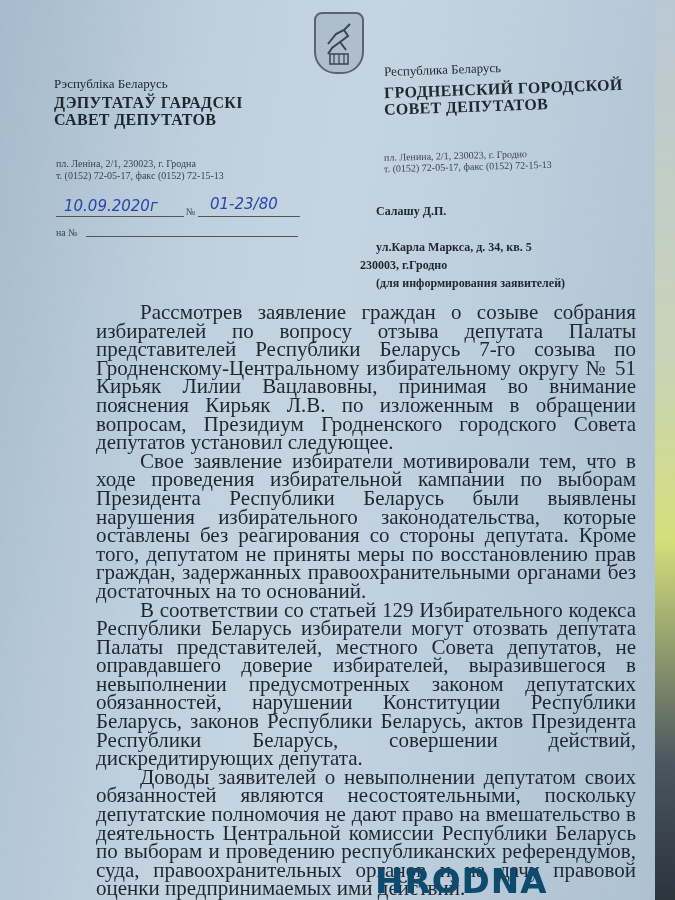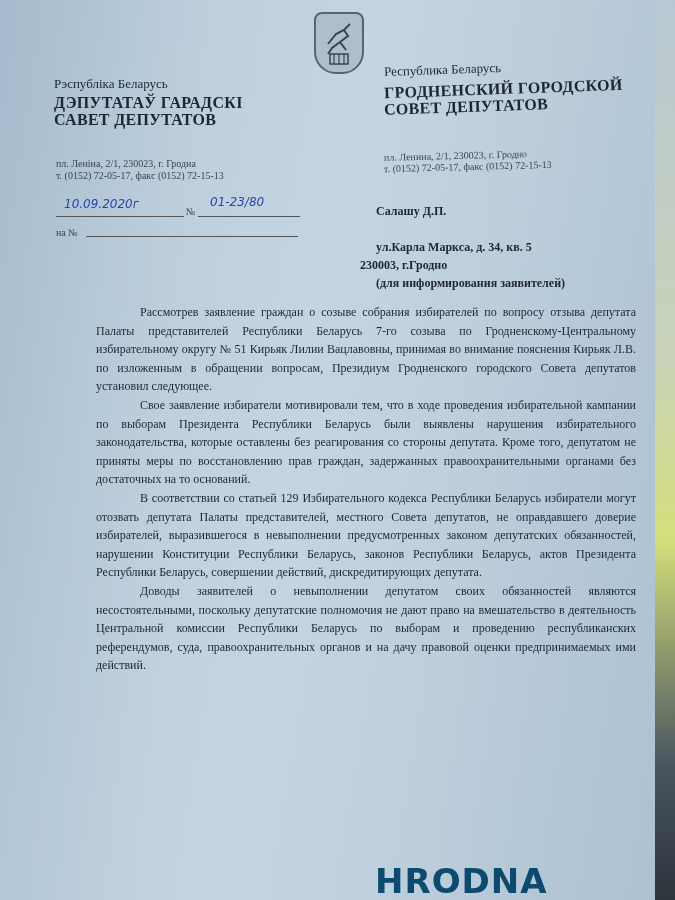--- a/index.html
+++ b/index.html
@@ -20,26 +20,26 @@
   .crest {
     position: absolute; left: 314px; top: 12px; width: 46px; height: 58px;
     border: 2px solid #5a6470; border-radius: 8px 8px 22px 22px;
     background: #aebecd;
   }
   .crest svg { width: 100%; height: 100%; }
   .blk { position: absolute; }
   .small { font-size: 10px; color: #3a444f; line-height: 12px; }
   .reg { font-size: 13px; }
   .bold { font-size: 16px; font-weight: bold; letter-spacing: 0.3px; line-height: 18px; }
-  .hand { font-family: "DejaVu Sans", sans-serif; font-style: italic; color: #2946a8; font-size: 12px; }
+  .hand { font-family: "DejaVu Sans", sans-serif; font-style: italic; color: #2946a8; font-size: 15px; }
   .line { position: absolute; border-bottom: 1px solid #555; }
   .addr { font-size: 12px; line-height: 18px; font-weight: bold; }
   .body-text {
     position: absolute; left: 96px; top: 303px; width: 540px;
-    font-size: 12px; line-height: 18.6px; text-align: justify;
+    font-size: 21px; line-height: 18.6px; text-align: justify;
   }
   .body-text p { margin: 0; text-indent: 44px; }
   .watermark {
     position: absolute; left: 375px; top: 862px; height: 38px; display: flex;
     font-family: "DejaVu Sans", sans-serif; font-weight: bold; font-size: 34px; line-height: 38px;
   }
   .wm-a { color: #0c4a6e; padding-right: 6px; letter-spacing: 1px; }
   .wm-b { background: #d9534f; color: #f3f3f3; padding: 0 8px; letter-spacing: 2px; }
 </style>
 </head>

